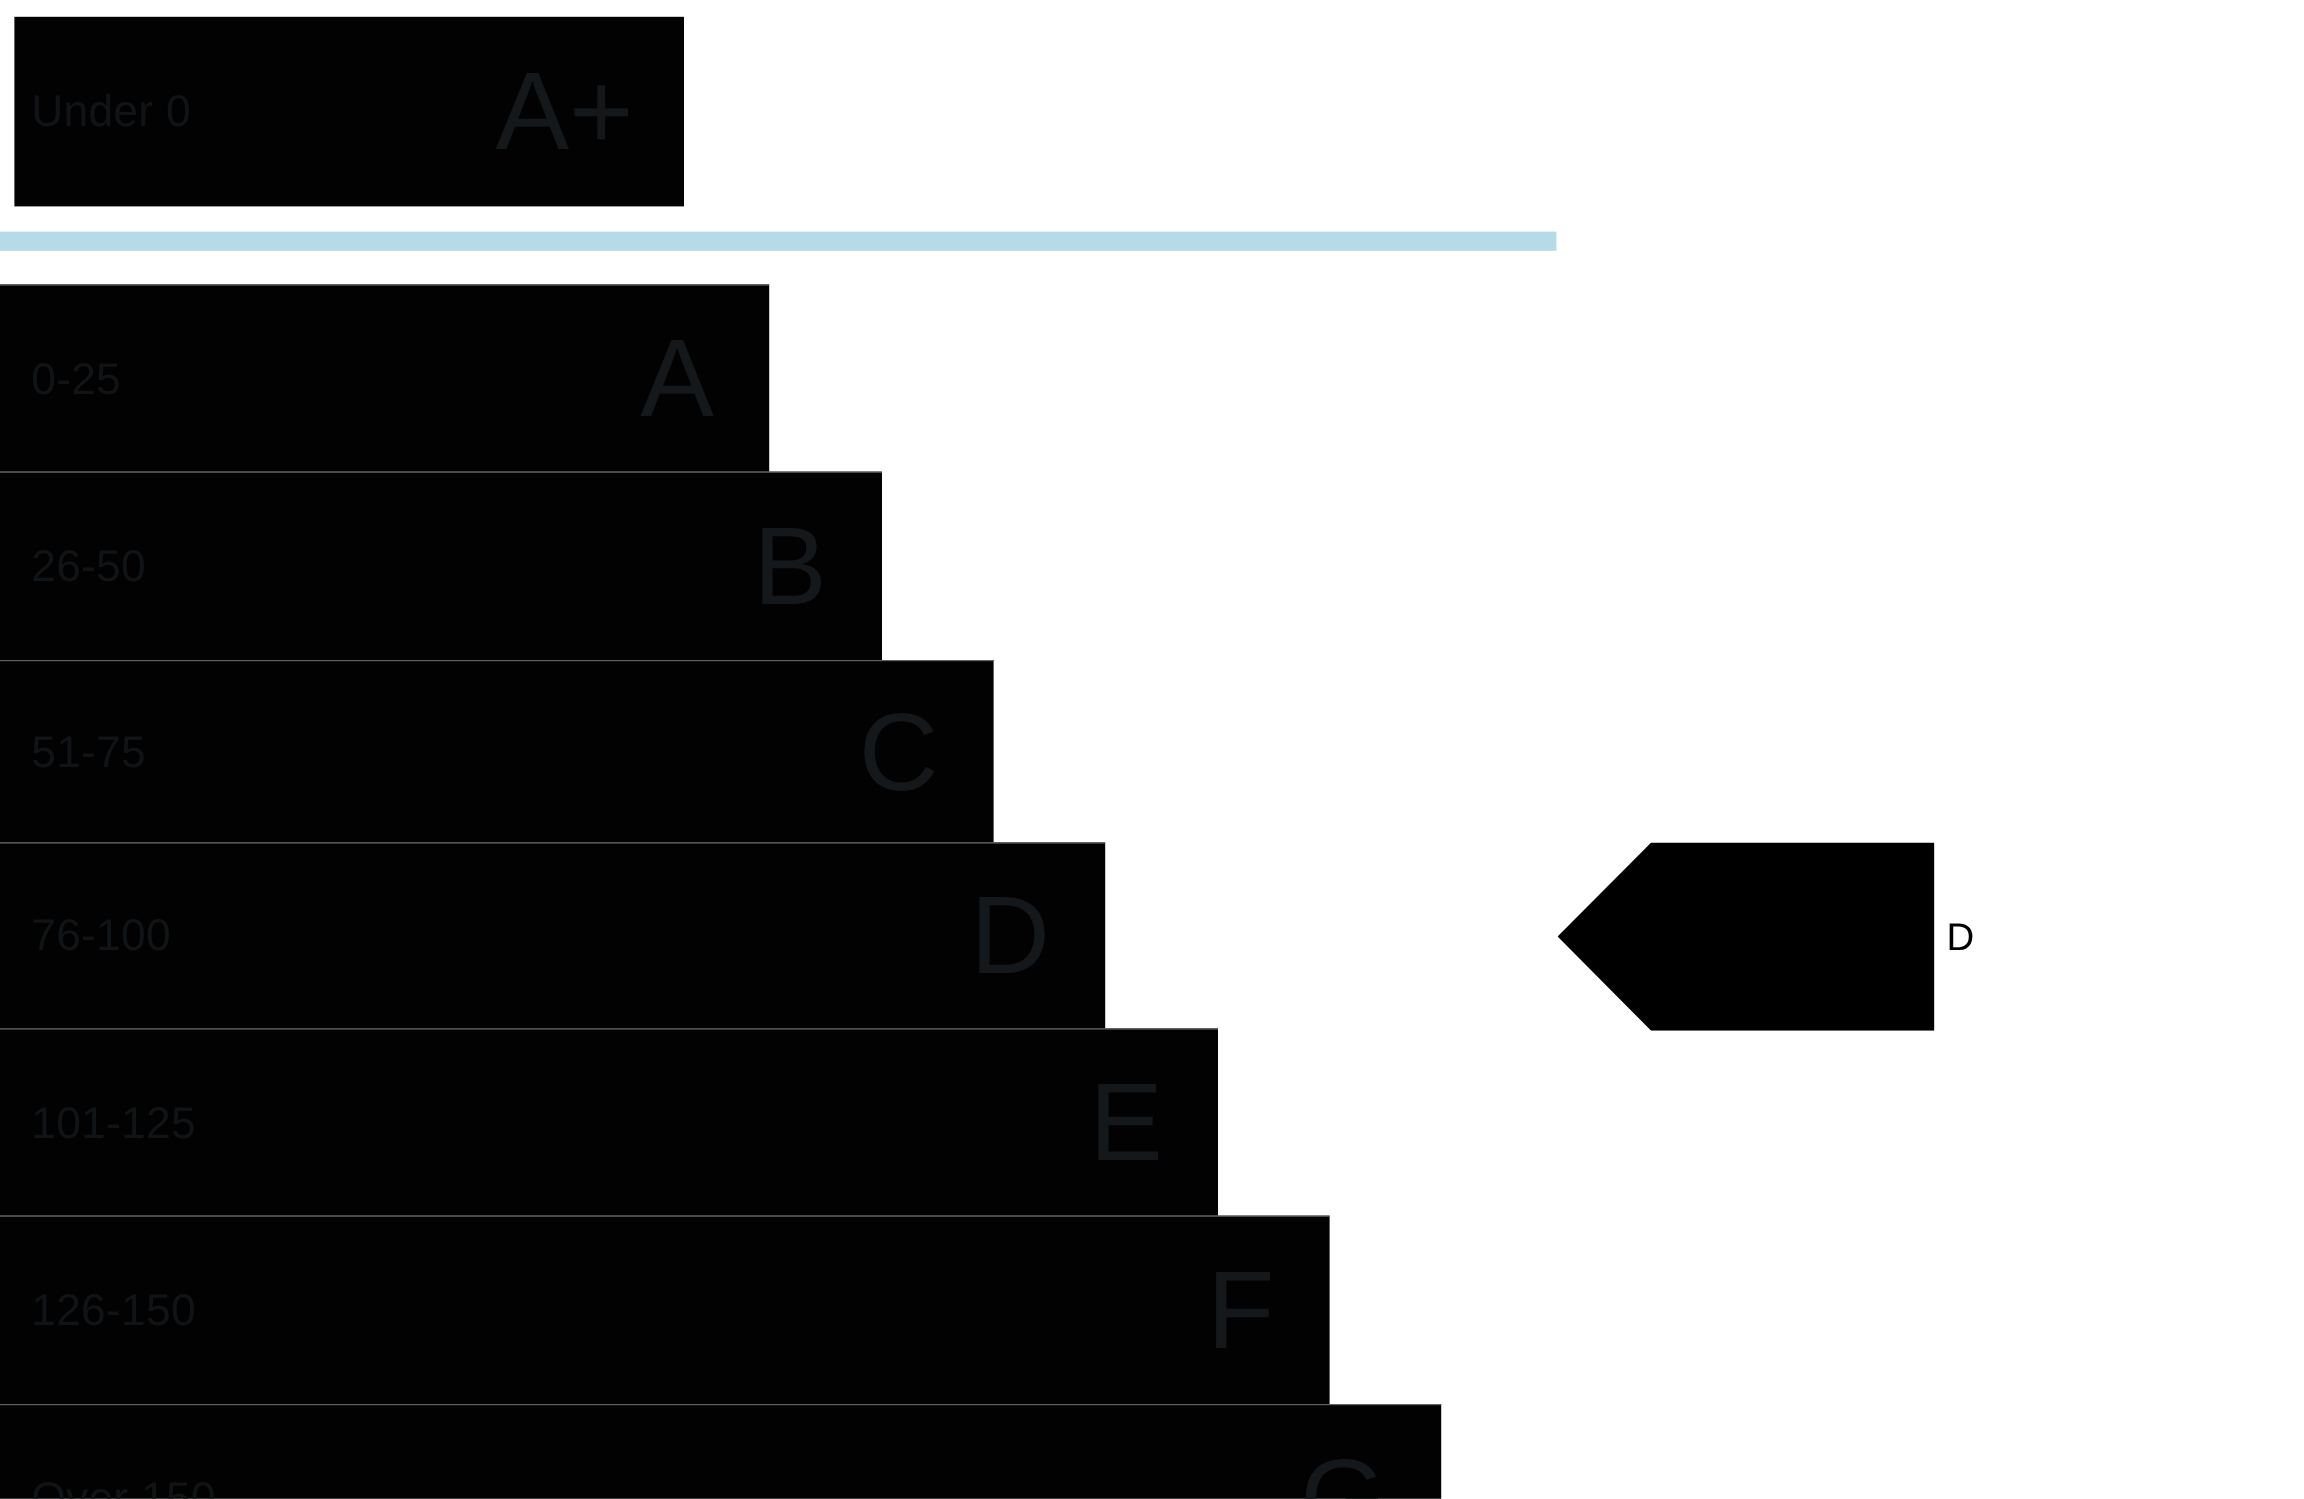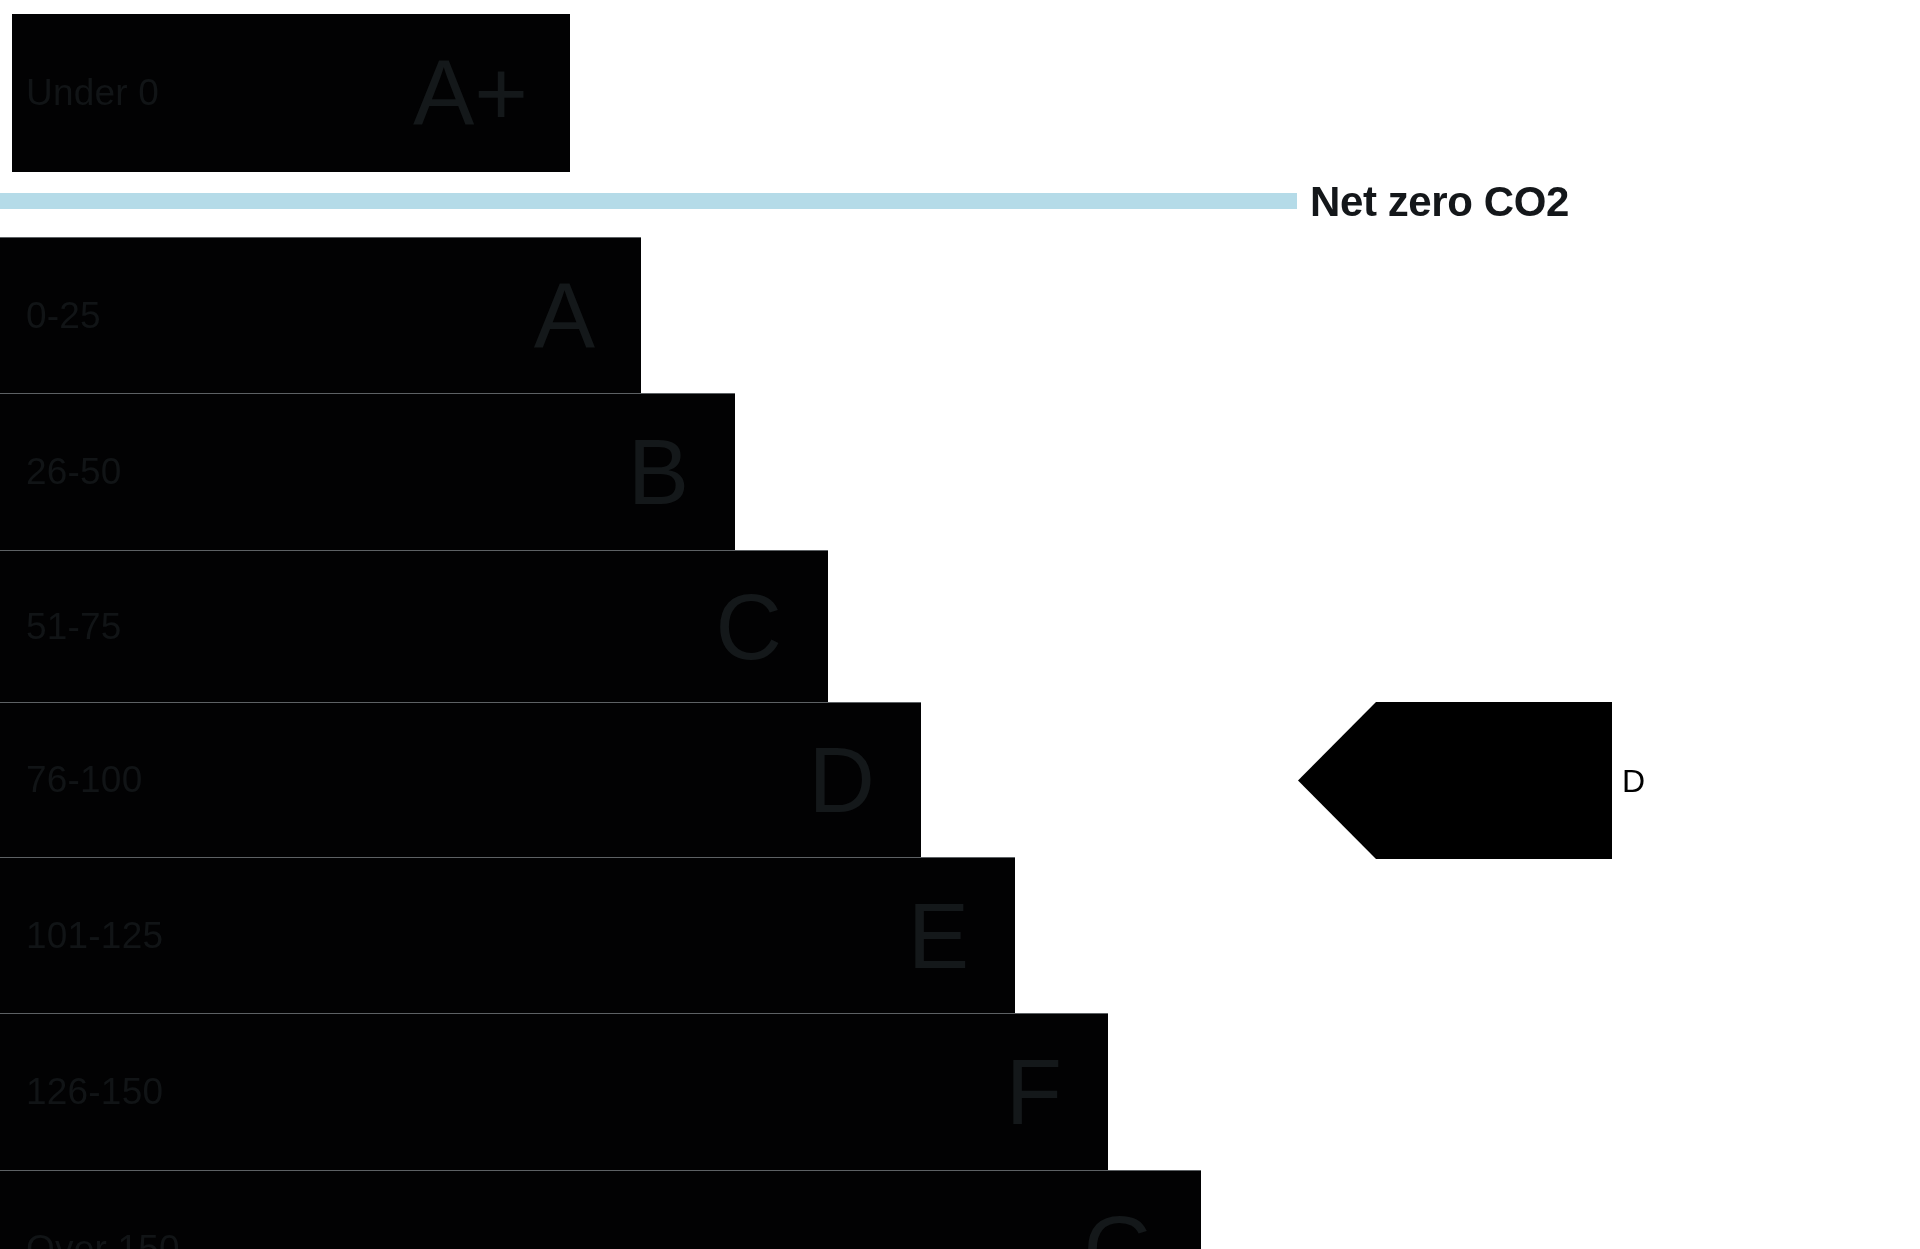--- a/index.html
+++ b/index.html
@@ -133,21 +133,20 @@
 <body>
 
 <div id="chart-root">
 
   <div class="aplus-row">
     <span class="aplus-range">Under 0</span>
     <span class="aplus-letter">A+</span>
   </div>
 
   <div class="netzero-line"></div>
-  <div class="netzero-label">Net zero CO2</div>
 
   <div class="band" style="top:237px; height:156px; width:641px;">
     <span class="band-range">0-25</span>
     <span class="band-letter">A</span>
   </div>
 
   <div class="band" style="top:393px; height:157px; width:735px;">
     <span class="band-range">26-50</span>
     <span class="band-letter">B</span>
   </div>

